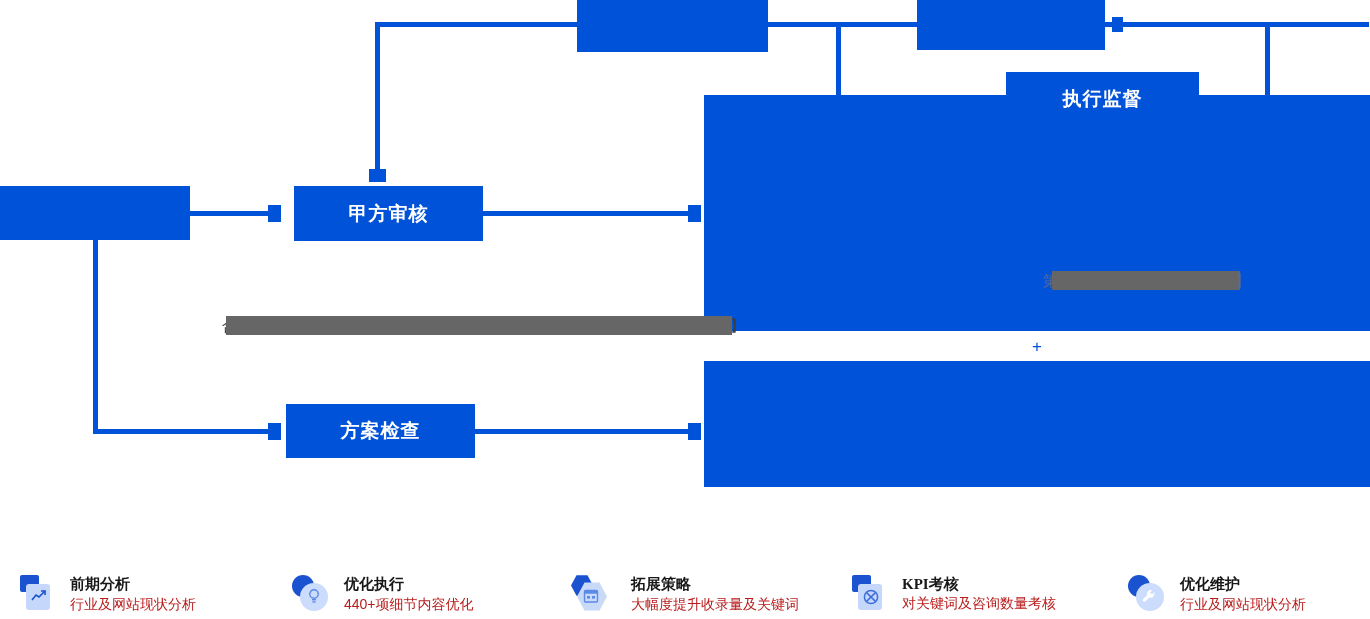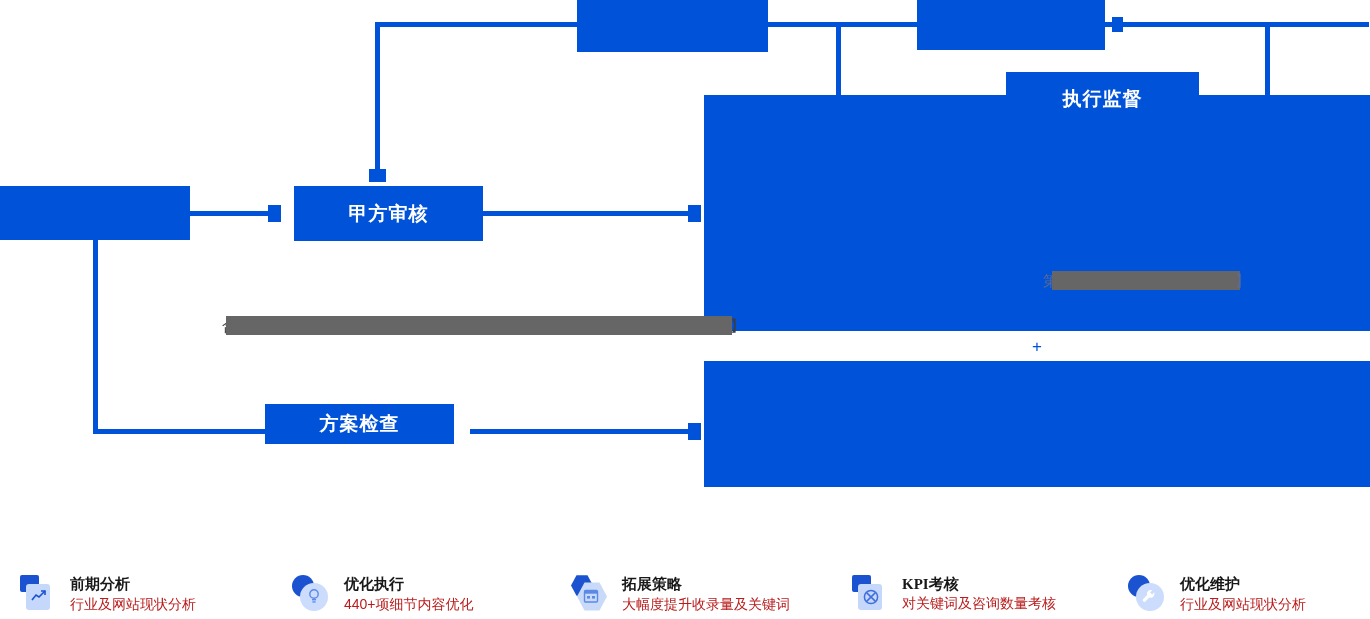--- a/index.html
+++ b/index.html
@@ -122,21 +122,21 @@
   <div class="marker" style="left:688px;top:423px;width:13px;height:17px;"></div>
 
   <div class="blk plain" style="left:577px;top:0px;width:191px;height:52px;"></div>
 
   <div class="blk plain" style="left:917px;top:0px;width:188px;height:50px;"></div>
 
   <div class="blk plain" style="left:-10px;top:186px;width:200px;height:54px;"></div>
 
   <div class="blk" style="left:294px;top:186px;width:189px;height:55px;">甲方审核</div>
 
-  <div class="blk" style="left:265px;top:404px;width:189px;height:40px;">方案检查</div>
+  <div class="blk" style="left:286px;top:404px;width:189px;height:54px;">方案检查</div>
 
   <div class="blk" style="left:1006px;top:72px;width:193px;height:54px;z-index:3;">执行监督</div>
 
   <div class="blk plain" style="left:704px;top:95px;width:680px;height:236px;z-index:2;"></div>
 
   <div class="blk plain" style="left:704px;top:361px;width:680px;height:126px;z-index:2;"></div>
 
   <div class="abs" style="left:222px;top:316px;height:20px;z-index:4;">
     <span class="clipline" style="left:0px;top:0px;width:7px;">合</span>
     <span class="redact" style="left:4px;top:0px;width:506px;height:19px;"></span>
@@ -177,21 +177,21 @@
           <rect x="6" y="11" width="4" height="1.4" fill="#5b89e8"></rect>
           <rect x="6.4" y="13.3" width="3.2" height="1.3" fill="#5b89e8"></rect>
         </svg>
       </div>
       <div class="txt">
         <div class="ttl">优化执行</div>
         <div class="sub">440+项细节内容优化</div>
       </div>
     </div>
 
-    <div class="feat" style="width:280px;padding-left:10px;box-sizing:border-box;">
+    <div class="feat" style="width:280px;padding-left:10px;box-sizing:border-box;gap:9px;">
       <div class="ico">
         <div class="hex-back"></div>
           <div class="hex-front"></div>
         <svg width="16" height="16" viewBox="0 0 16 16" aria-hidden="true" style="left:13px;top:14px;">
           <rect x="1.5" y="2.5" width="13" height="11.5" rx="1.2" fill="none" stroke="#5b89e8" stroke-width="1.4"></rect>
           <rect x="1.5" y="2.5" width="13" height="3.2" fill="#5b89e8"></rect>
           <rect x="4" y="8" width="3" height="2.6" fill="#5b89e8"></rect>
           <rect x="9" y="8" width="3" height="2.6" fill="#5b89e8"></rect>
         </svg>
       </div>

